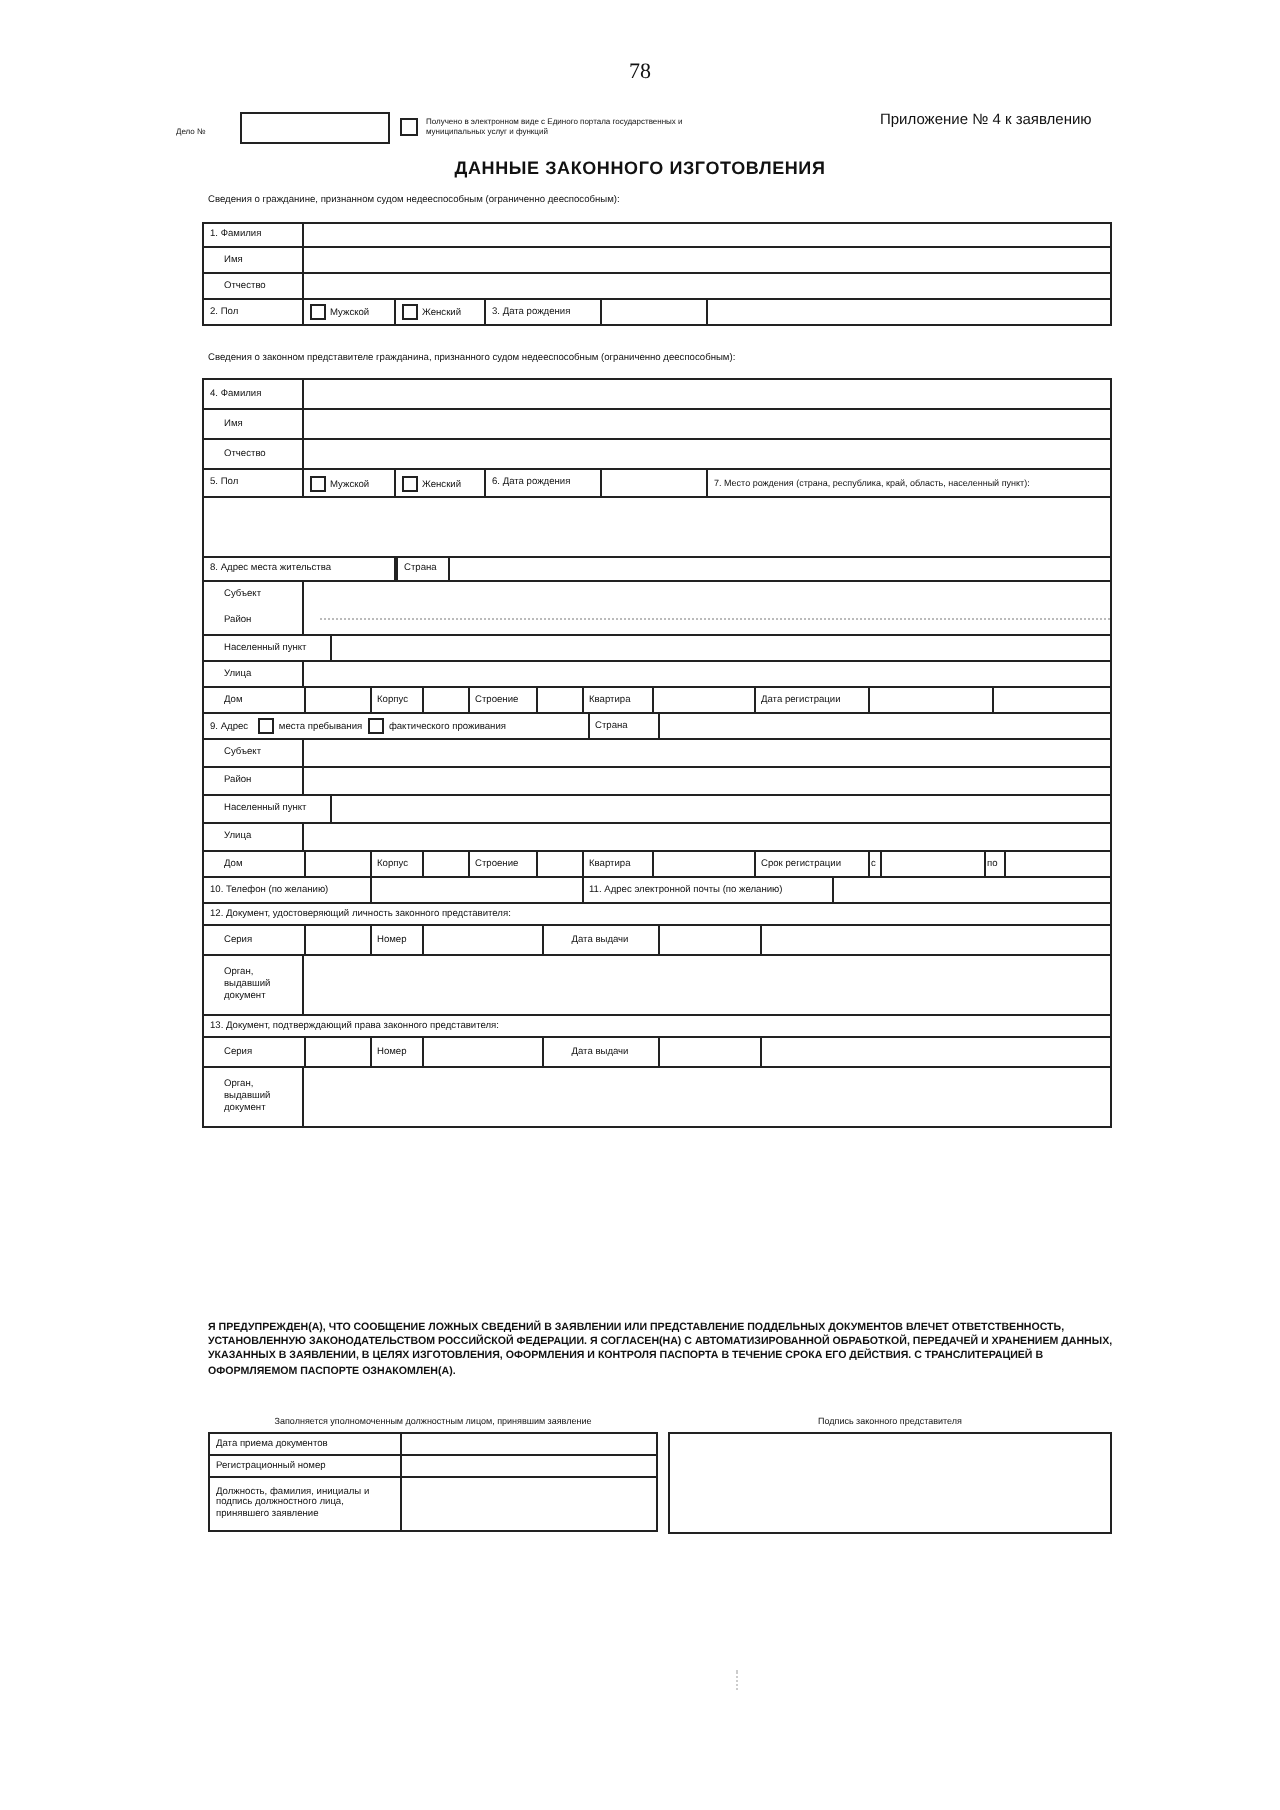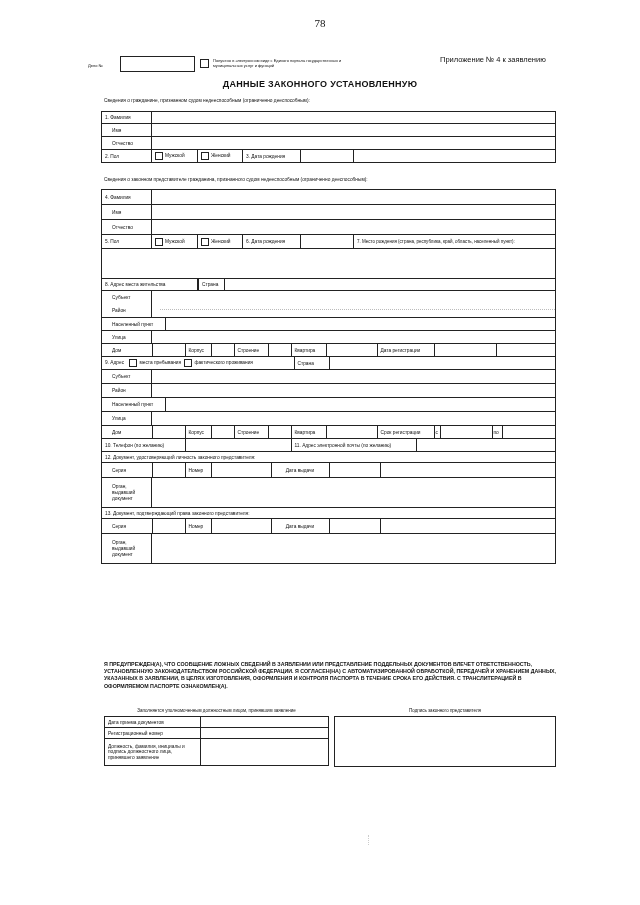--- a/index.html
+++ b/index.html
@@ -1,18 +1,18 @@
 <!DOCTYPE html>
 <html><head>
 <meta charset="utf-8">
 <style>
   * { box-sizing: border-box; margin: 0; padding: 0; }
   body { width: 640px; height: 905px; background: #ffffff; font-family: "Liberation Sans", sans-serif; color: #111; position: relative; overflow: hidden; }
   .abs { position: absolute; }
-  .page-num { left: 0; width: 640px; top: 17px; text-align: center; font-family: "Liberation Serif", serif; font-size: 11px; }
+  .page-num { left: 0; width: 640px; top: 30px; text-align: center; font-family: "Liberation Serif", serif; font-size: 11px; }
   .delo-label { left: 88px; top: 63px; font-size: 4px; }
   .delo-box { left: 120px; top: 56px; width: 75px; height: 16px; border: 1px solid #222; }
   .epgu-check { left: 200px; top: 59px; width: 9px; height: 9px; border: 1px solid #222; }
   .epgu-text { left: 213px; top: 58px; font-size: 4px; line-height: 5px; width: 130px; }
   .appendix { left: 440px; top: 55px; font-size: 7.5px; }
   .title { left: 0; width: 640px; top: 79px; text-align: center; font-weight: bold; font-size: 9px; letter-spacing: 0.3px; }
   .section-cap { left: 104px; font-size: 4.8px; }
   table.form { position: absolute; border-collapse: collapse; table-layout: fixed; }
   table.form td { border: 1px solid #222; font-size: 4.8px; padding: 0 3px; vertical-align: middle; height: 10px; overflow: hidden; white-space: nowrap; }
   table.form td.lbl-indent { padding-left: 10px; }
@@ -27,21 +27,21 @@
 </head>
 <body>
 
 <div class="abs page-num">78</div>
 
 <div class="abs delo-label">Дело №</div>
 <div class="abs delo-box"></div>
 <div class="abs epgu-check"></div>
 <div class="abs epgu-text">Получено в электронном виде с Единого портала государственных и муниципальных услуг и функций</div>
 <div class="abs appendix">Приложение № 4 к заявлению</div>
-<div class="abs title">ДАННЫЕ ЗАКОННОГО УСТАНОВЛЕННУЮ</div>
+<div class="abs title">ДАННЫЕ ЗАКОННОГО ИЗГОТОВЛЕНИЯ</div>
 
 <div class="abs section-cap" style="top:98px;">Сведения о гражданине, признанном судом недееспособным (ограниченно дееспособным):</div>
 <table class="form" style="left:101px; top:111px; width:455px;">
   <colgroup>
       <col style="width:50px">
       <col style="width:46px">
       <col style="width:45px">
       <col style="width:58px">
       <col style="width:53px">
       <col>

